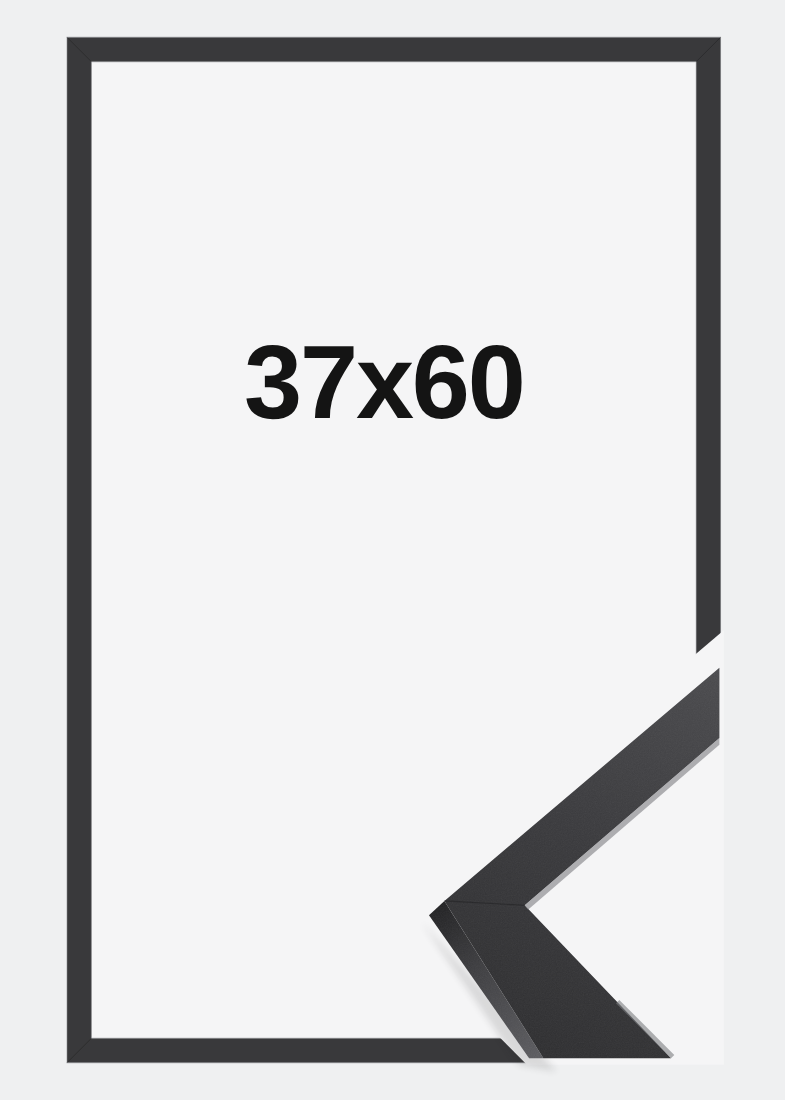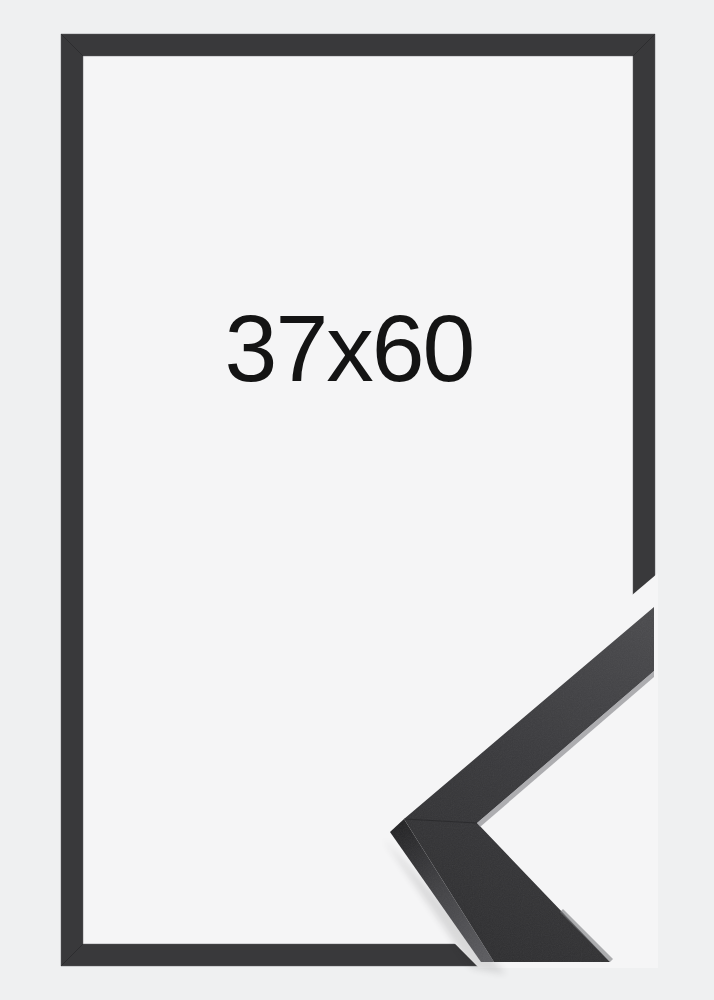--- a/index.html
+++ b/index.html
@@ -22,21 +22,21 @@
     overflow:hidden;
     background:var(--page-background);
   }
   .canvas svg{display:block;position:absolute;left:0;top:0;}
   .size-label{
     position:absolute;
     left:0;top:300px;
     width:698px;height:96px;
     display:flex;align-items:center;justify-content:center;
     font-size:95px;
-    font-weight:400;
+    font-weight:700;
     letter-spacing:-2px;
     color:var(--label-text);
     user-select:none;
   }
 </style>
 </head>
 <body>
 
 <div class="canvas">
 

